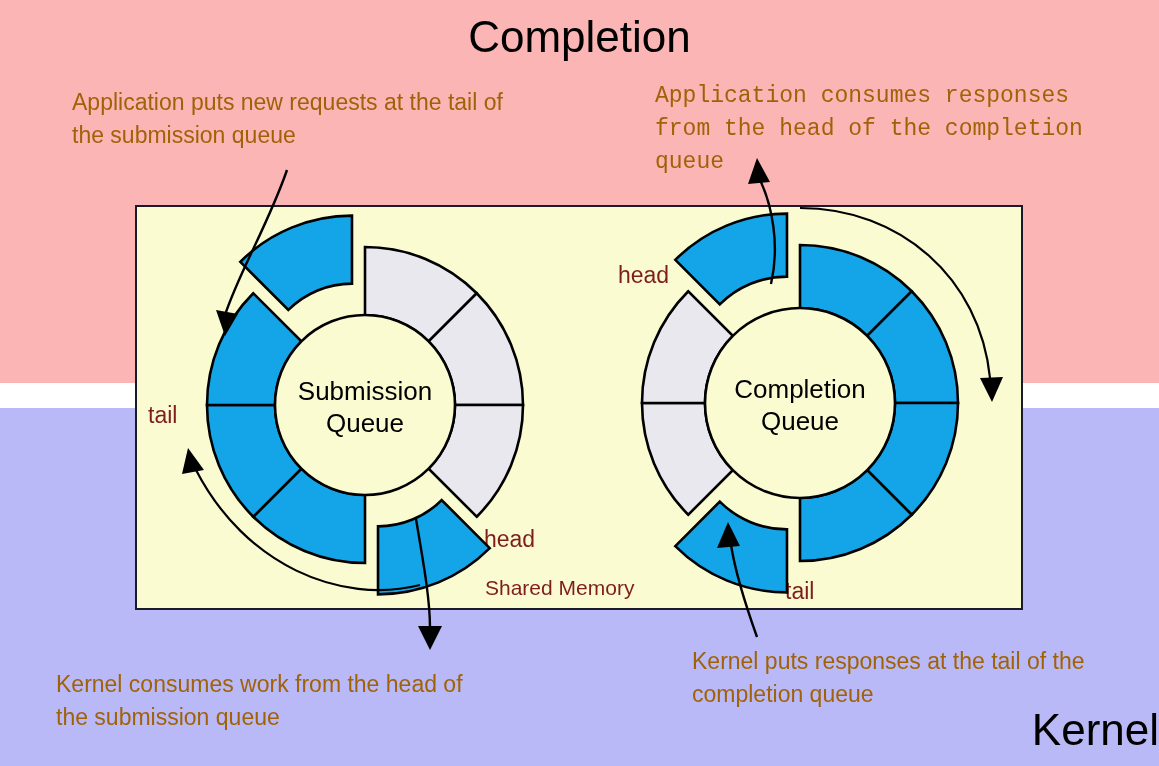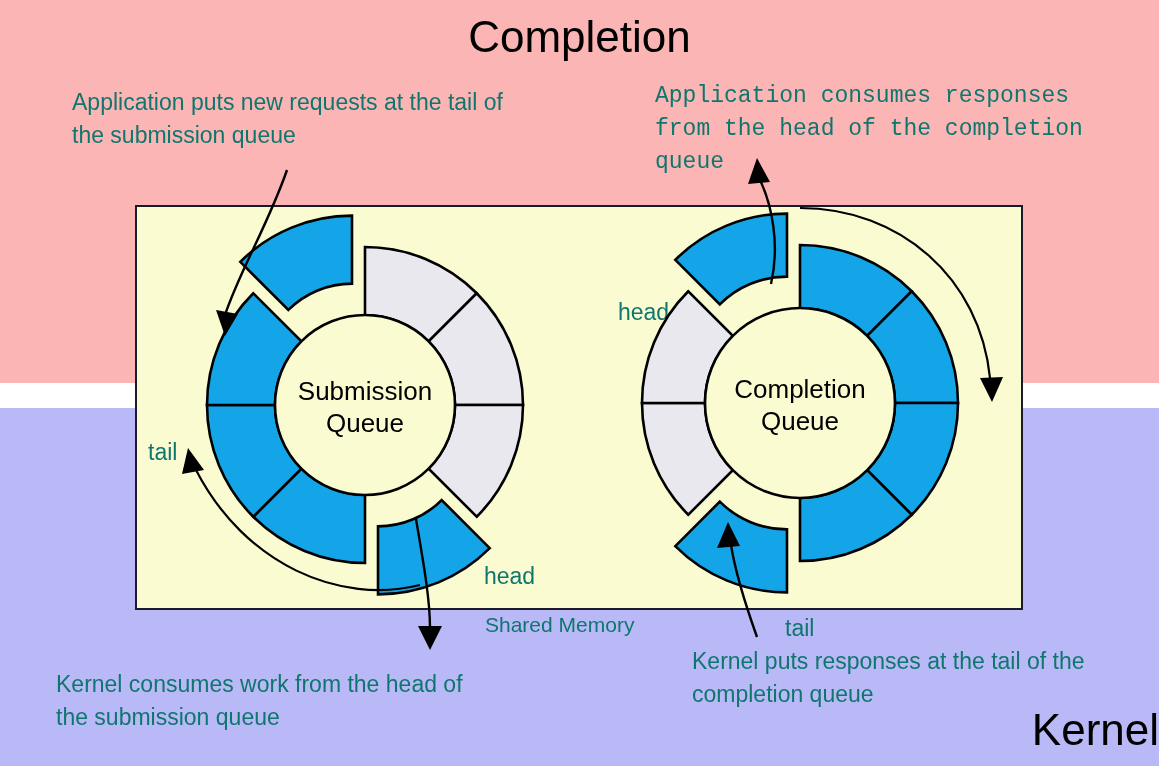--- a/index.html
+++ b/index.html
@@ -15,27 +15,27 @@
     position:absolute;left:135px;top:205px;width:888px;height:405px;
     background:#fbfbd2;border:2px solid #1a1a2a;box-sizing:border-box;
   }
   .title{
     position:absolute;font-size:44px;color:#000;letter-spacing:0px;
     white-space:nowrap;font-weight:400;
   }
   #app-title{left:0;top:12px;width:1159px;text-align:center;}
   #kernel-title{left:0;top:705px;width:1159px;text-align:right;}
   .note{
-    position:absolute;font-size:23px;line-height:33px;color:#0f766e;
+    position:absolute;font-size:23px;line-height:33px;color:#a16207;
   }
   #note-tl{left:72px;top:86px;width:440px;}
   #note-tr{left:655px;top:80px;width:440px;font-family:Liberation Mono, monospace;}
   #note-bl{left:56px;top:668px;width:430px;}
   #note-br{left:692px;top:645px;width:430px;}
-  .qlabel{position:absolute;font-size:23px;color:#0f766e;white-space:nowrap;margin-top:37px;}
+  .qlabel{position:absolute;font-size:23px;color:#7f1d1d;white-space:nowrap;}
   #lbl-sq-tail{left:148px;top:402px;}
   #lbl-sq-head{left:484px;top:526px;}
   #lbl-cq-head{left:618px;top:262px;}
   #lbl-cq-tail{left:785px;top:578px;}
   #lbl-shared{left:485px;top:576px;font-size:21px;}
   svg.overlay{position:absolute;left:0;top:0;width:1159px;height:766px;overflow:visible;}
   .seg{stroke:#000;stroke-width:2.6;}
   .seg-blue{fill:#13a5e8;}
   .seg-gray{fill:#e8e8ee;}
   .hub{fill:#fbfbd2;stroke:#000;stroke-width:2.6;}

